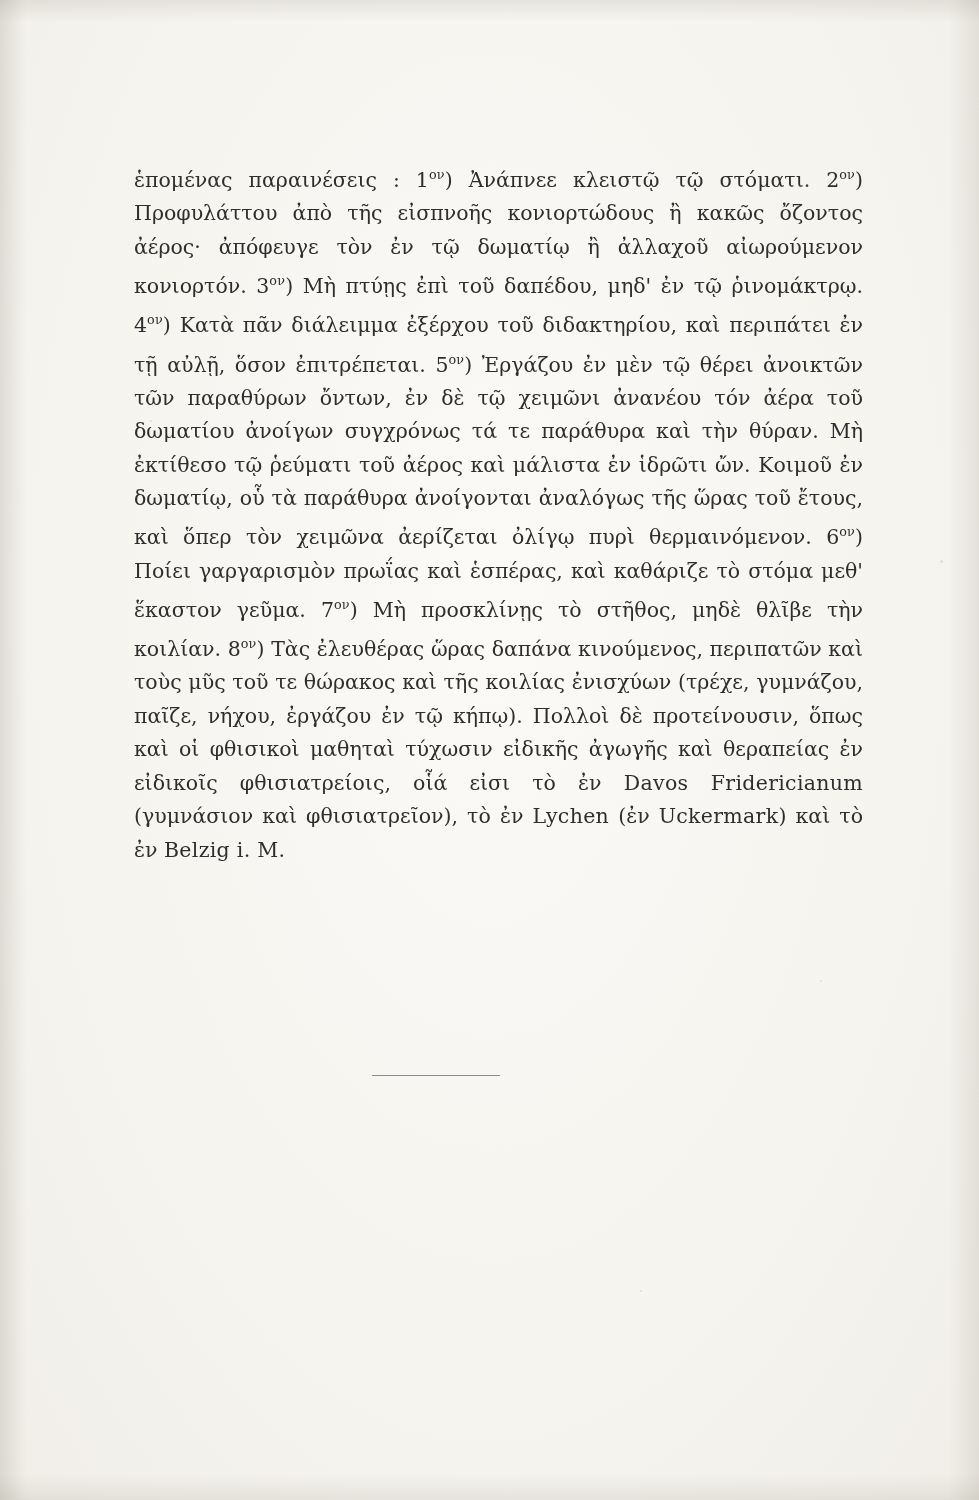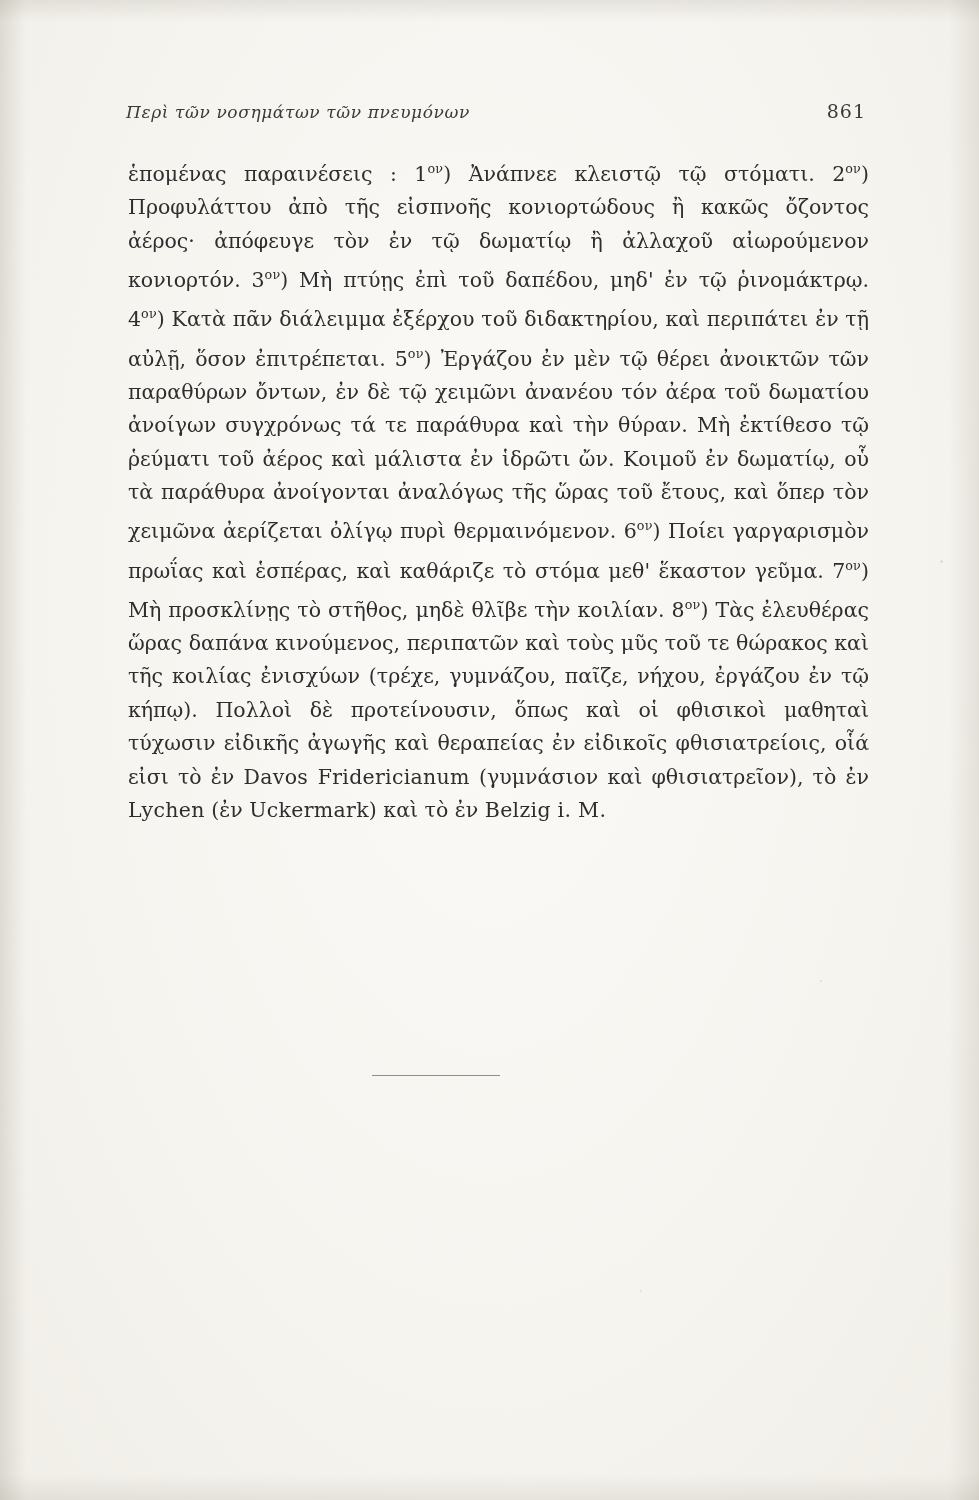--- a/index.html
+++ b/index.html
@@ -49,21 +49,21 @@
     top: 150px;
     width: 745px;
     font-size: 20.5px;
     line-height: 33.4px;
     text-align: justify;
     text-justify: inter-word;
     color: #2e2e2e;
     hyphens: manual;
   }
   .body-text p {
-    margin: 2px;
+    margin: 8px;
     text-indent: 0;
   }
   sup.ord {
     font-size: 0.62em;
     vertical-align: super;
     letter-spacing: 0.2px;
   }
   .latin {
     font-family: "DejaVu Serif", "Liberation Serif", serif;
     letter-spacing: 0.3px;
@@ -107,24 +107,20 @@
     border-radius: 50%;
     opacity: 0.5;
   }
 </style>
 </head>
 <body>
 
 <div class="page">
   <div class="page-inner">
 
-    <div class="header">
-      <span class="running-title">Περὶ τῶν νοσημάτων τῶν πνευμόνων</span>
-      <span class="page-number">861</span>
-    </div>
 
     <div class="body-text">
       <p>ἑπομένας παραινέσεις : 1<sup class="ord">ον</sup>) Ἀνάπνεε κλειστῷ τῷ στόματι. 2<sup class="ord">ον</sup>) Προφυλάττου ἀπὸ τῆς εἰσπνοῆς κονιορτώδους ἢ κακῶς ὄζοντος ἀέρος· ἀπόφευγε τὸν ἐν τῷ δωματίῳ ἢ ἀλλαχοῦ αἰωρούμενον κονιορτόν. 3<sup class="ord">ον</sup>) Μὴ πτύῃς ἐπὶ τοῦ δαπέδου, μηδ' ἐν τῷ ῥινομάκτρῳ. 4<sup class="ord">ον</sup>) Κατὰ πᾶν διάλειμμα ἐξέρχου τοῦ διδακτηρίου, καὶ περιπάτει ἐν τῇ αὐλῇ, ὅσον ἐπιτρέπεται. 5<sup class="ord">ον</sup>) Ἐργάζου ἐν μὲν τῷ θέρει ἀνοικτῶν τῶν παραθύρων ὄντων, ἐν δὲ τῷ χειμῶνι ἀνανέου τόν ἀέρα τοῦ δωματίου ἀνοίγων συγχρόνως τά τε παράθυρα καὶ τὴν θύραν. Μὴ ἐκτίθεσο τῷ ῥεύματι τοῦ ἀέρος καὶ μάλιστα ἐν ἱδρῶτι ὤν. Κοιμοῦ ἐν δωματίῳ, οὗ τὰ παράθυρα ἀνοίγονται ἀναλόγως τῆς ὥρας τοῦ ἔτους, καὶ ὅπερ τὸν χειμῶνα ἀερίζεται ὀλίγῳ πυρὶ θερμαινόμενον. 6<sup class="ord">ον</sup>) Ποίει γαργαρισμὸν πρωΐας καὶ ἑσπέρας, καὶ καθάριζε τὸ στόμα μεθ' ἕκαστον γεῦμα. 7<sup class="ord">ον</sup>) Μὴ προσκλίνῃς τὸ στῆθος, μηδὲ θλῖβε τὴν κοιλίαν. 8<sup class="ord">ον</sup>) Τὰς ἐλευθέρας ὥρας δαπάνα κινούμενος, περιπατῶν καὶ τοὺς μῦς τοῦ τε θώρακος καὶ τῆς κοιλίας ἐνισχύων (τρέχε, γυμνάζου, παῖζε, νήχου, ἐργάζου ἐν τῷ κήπῳ). Πολλοὶ δὲ προτείνουσιν, ὅπως καὶ οἱ φθισικοὶ μαθηταὶ τύχωσιν εἰδικῆς ἀγωγῆς καὶ θεραπείας ἐν εἰδικοῖς φθισιατρείοις, οἷά εἰσι τὸ ἐν <span class="latin">Davos Fridericianum</span> (γυμνάσιον καὶ φθισιατρεῖον), τὸ ἐν <span class="latin">Lychen</span> (ἐν <span class="latin">Uckermark</span>) καὶ τὸ ἐν <span class="latin">Belzig i. M.</span></p>
     </div>
 
     <div class="rule"></div>
 
     <div class="speck" style="left:150px; top:420px; width:2px; height:2px;"></div>
     <div class="speck" style="left:820px; top:980px; width:2px; height:2px;"></div>
     <div class="speck" style="left:640px; top:1290px; width:2px; height:2px;"></div>

